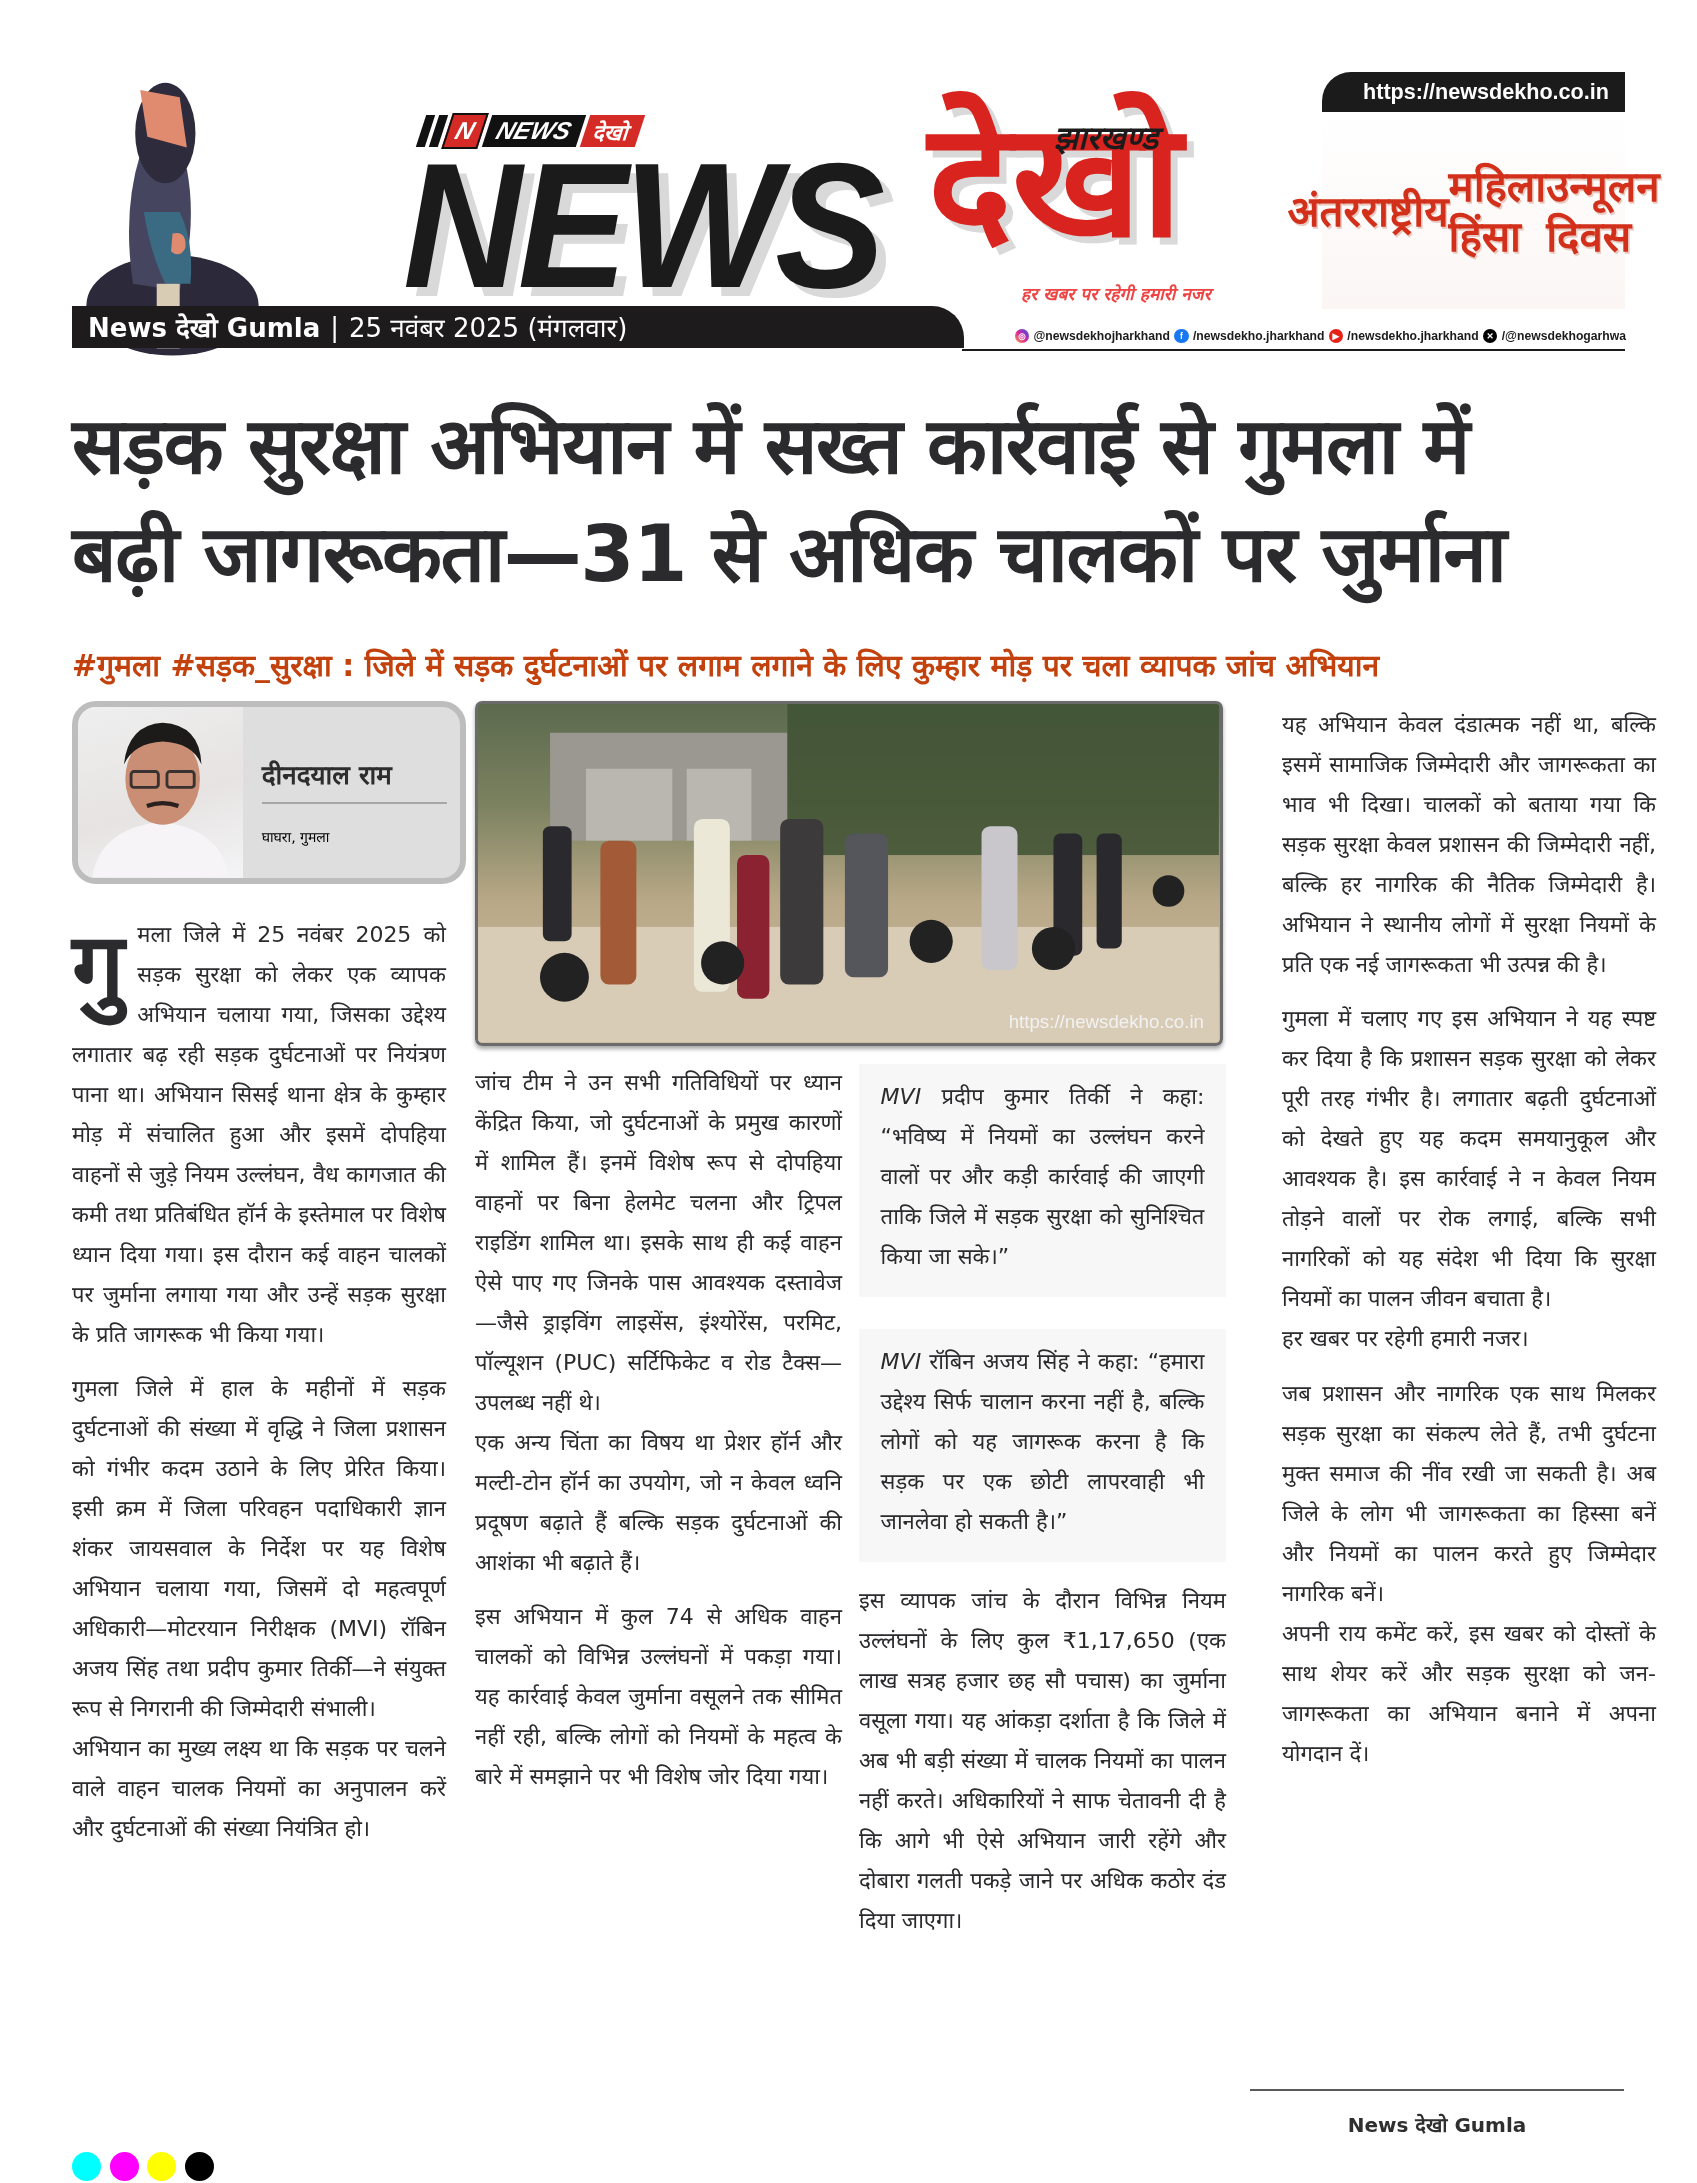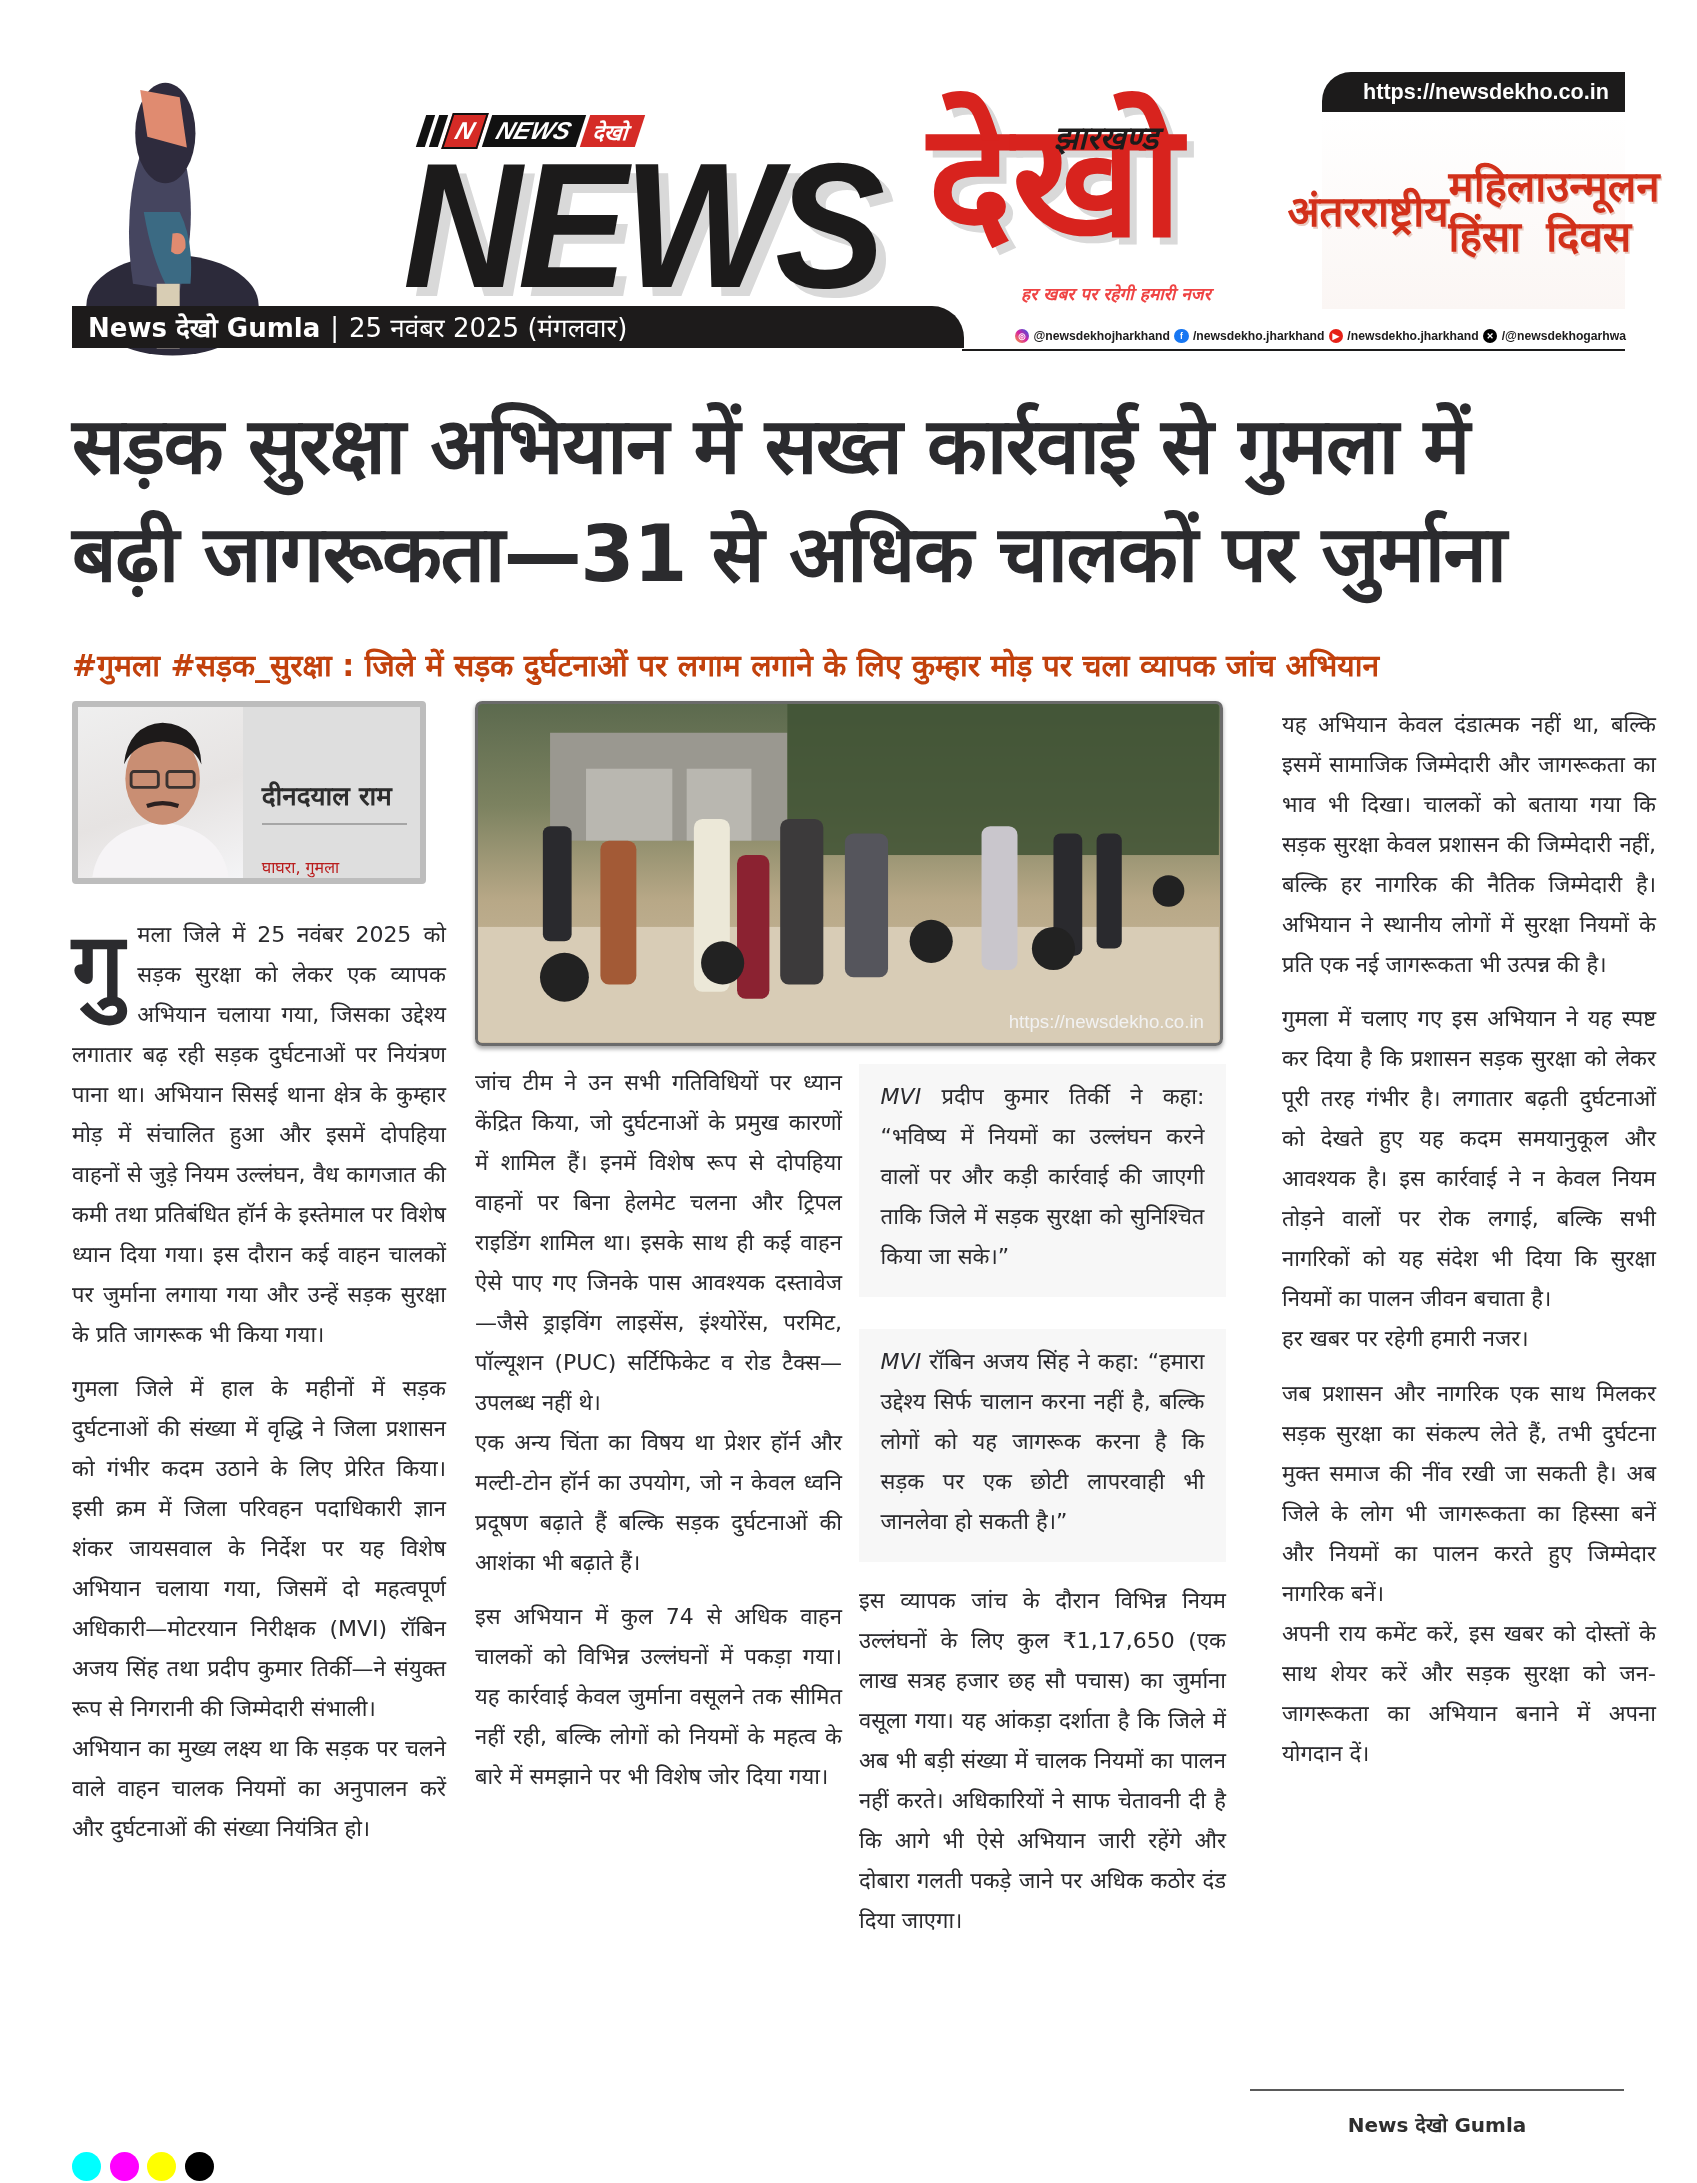--- a/index.html
+++ b/index.html
@@ -29,25 +29,25 @@
 
   .social-row { left: 1000px; top: 325px; width: 626px; height: 21.6px; display: flex; align-items: center; justify-content: flex-end; gap: 4.3px; font-family: "Liberation Sans", sans-serif; font-weight: bold; font-size: 12.2px; color: #1c1b1b; }
   .social-ico { width: 14.4px; height: 14.4px; border-radius: 50%; display: inline-flex; align-items: center; justify-content: center; color: #fff; font-size: 8.6px; font-weight: bold; }
   .header-rule { left: 962px; top: 349px; width: 663px; height: 2.2px; background: #1c1b1b; }
 
   
   .headline { left: 72px; top: 392px; width: 1568px; font-size: 78px; font-weight: bold; line-height: 108px; color: #2b2b2e; letter-spacing: -1.4px; }
   .subhead { left: 72px; top: 644px; width: 1561px; font-size: 30px; font-weight: bold; color: #c2410c; white-space: nowrap; overflow: hidden; }
 
   
-  .author-card { left: 72px; top: 701px; width: 354px; height: 183px; background: #dedede; border: 6.5px solid #bdbdbd; border-radius: 4px; box-sizing: border-box; display: flex; overflow: hidden; align-items: flex-end; }
+  .author-card { left: 72px; top: 701px; width: 394px; height: 183px; background: #dedede; border: 6.5px solid #bdbdbd; border-radius: 24px; box-sizing: border-box; display: flex; overflow: hidden; }
   .author-photo { width: 165px; height: 100%; background: linear-gradient(160deg, #efefef 0%, #e6e3e2 55%, #f4f4f6 100%); position: relative; }
   .author-info { flex: 1; padding: 49px 13px 0 18.7px; }
   .author-name { font-size: 26px; font-weight: bold; color: #2d2d2d; padding-bottom: 10px; border-bottom: 2.9px solid #a6a6a6; }
-  .author-loc { font-size: 16px; color: #b91c1c; margin-top: 31px; }
+  .author-loc { font-size: 14px; color: #000000; margin-top: 23px; }
 
   
   .photo { left: 475px; top: 701px; width: 748px; height: 345px; border: 3.6px solid #6b6b6b; border-radius: 7.2px; box-sizing: border-box; overflow: hidden; background: linear-gradient(180deg, #5c6a4e 0%, #7c8260 30%, #b8a887 58%, #cdbfa6 100%); box-shadow: 0 2.2px 4.3px rgba(0,0,0,.35); }
   .photo-watermark { right: 16px; bottom: 10px; color: #f2f2f2; font-family: "Liberation Sans", sans-serif; font-size: 18.7px; position: absolute; }
 
   
   .col { position: absolute; font-size: 22px; line-height: 40px; text-align: justify; color: #2b2b2e; }
   .col p { margin: 0 0 14.4px 0; }
   .col p.tight { margin-bottom: 0; }
   .col1 { left: 72px; top: 915px; width: 374px; }

